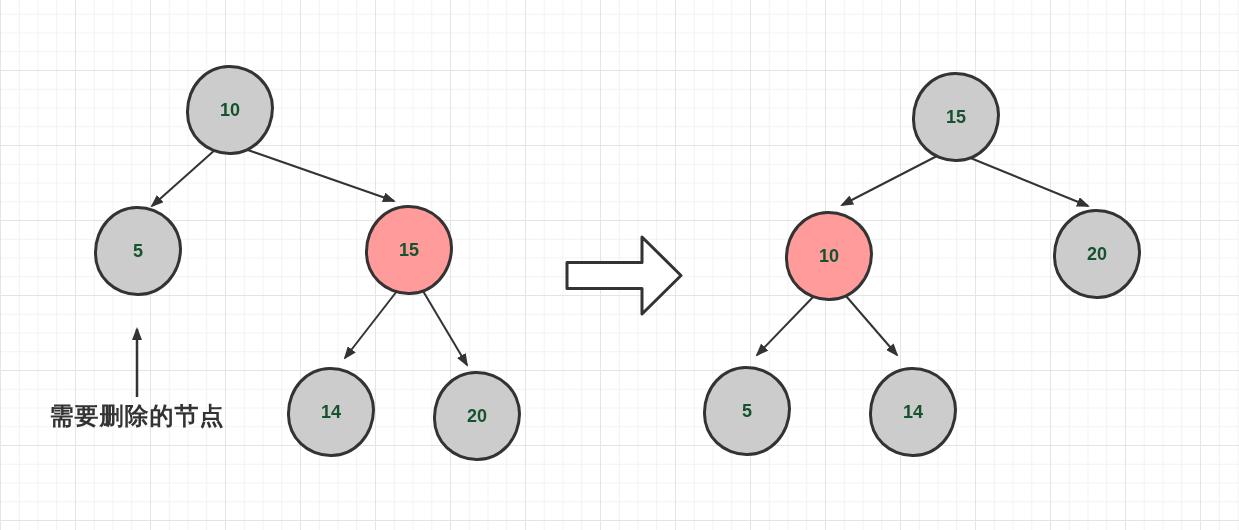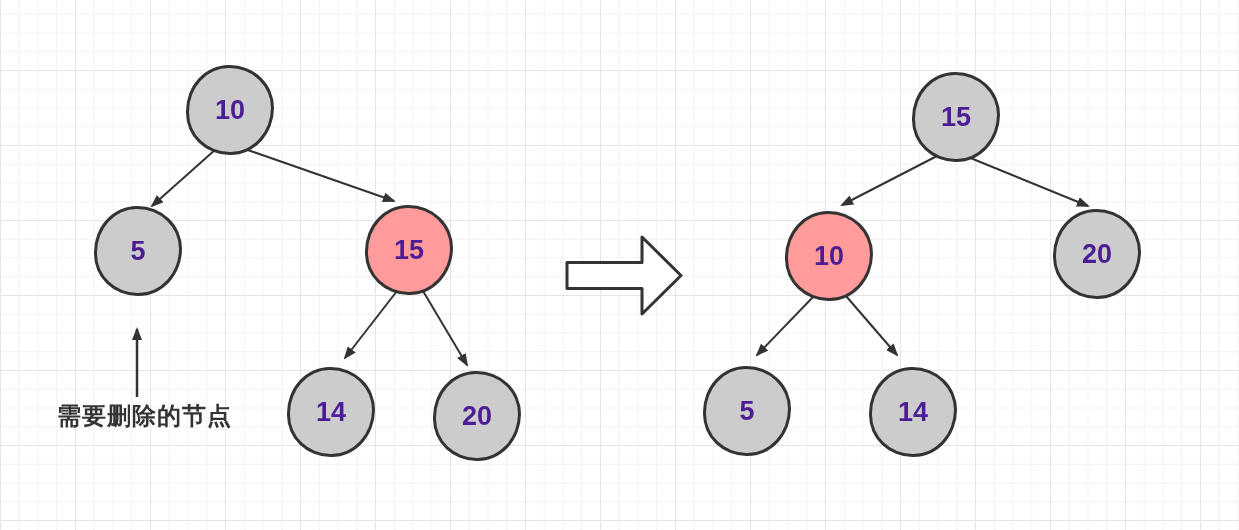--- a/index.html
+++ b/index.html
@@ -63,31 +63,31 @@
     border-radius: 49% 51% 50% 50% / 52% 48% 53% 47%;
     background: #cccccc;
     display: flex;
     align-items: center;
     justify-content: center;
   }
   .node.highlight {
     background: #ff9b9b;
   }
   .node-value {
-    font-size: 27px;
+    font-size: 18px;
     font-weight: bold;
-    color: #4c1d95;
+    color: #14532d;
     user-select: none;
   }
   .annotation-label {
     position: absolute;
     left: 42px;
     top: 400px;
     width: 190px;
-    text-align: right;
+    text-align: center;
     font-size: 24px;
     font-weight: bold;
     color: #333333;
     white-space: nowrap;
     letter-spacing: 1px;
   }
 </style>
 </head>
 <body>
 

